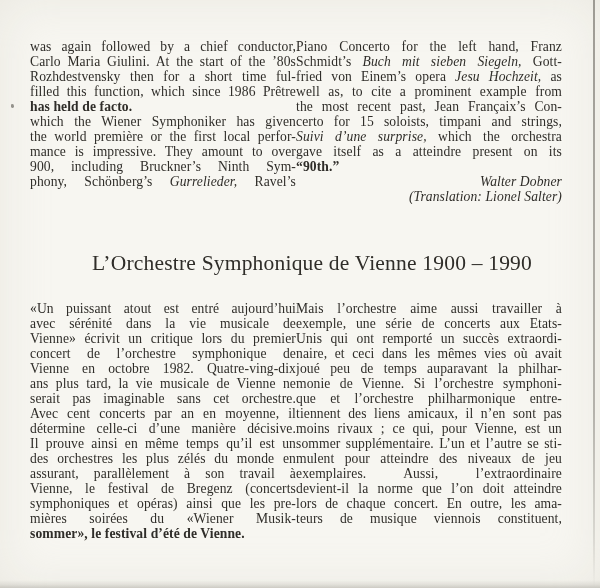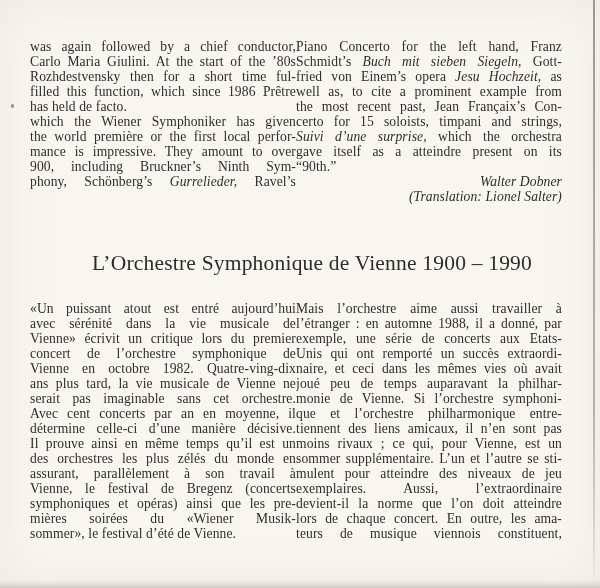--- a/index.html
+++ b/index.html
@@ -29,21 +29,21 @@
     overflow: hidden;
     font-size: 13.6px;
     line-height: 15px;
     letter-spacing: 0.1px;
   }
   .line {
     white-space: nowrap;
     text-align: justify;
     text-align-last: justify;
   }
-  .line.l { text-align: center;  text-align-last: left; }
+  .line.l { text-align: center;  text-align-last: left; font-weight: bold; }
   .line.r { text-align: right; text-align-last: right; }
   .it { font-style: italic; text-align: right; }
   .heading {
     position: absolute;
     top: 249px; left: 0; width: 600px;
     text-align: center;
     font-size: 21.5px;
     line-height: 28px;
     letter-spacing: 0.2px;
     white-space: nowrap;
@@ -128,21 +128,20 @@
           <div class="line"><span>Il prouve ainsi en même temps qu’il est un</span></div>
           <div class="line"><span>des orchestres les plus zélés du monde en</span></div>
           <div class="line"><span>assurant, parallèlement à son travail à</span></div>
           <div class="line"><span>Vienne, le festival de Bregenz (concerts</span></div>
           <div class="line"><span>symphoniques et opéras) ainsi que les pre-</span></div>
           <div class="line"><span>mières soirées du «Wiener Musik-</span></div>
           <div class="line l"><span>sommer», le festival d’été de Vienne.</span></div>
         </div>
       <div class="col">
           <div class="line"><span>Mais l’orchestre aime aussi travailler à</span></div>
-          <div class="line"><span>l’étranger : en automne 1988, il a donné, par</span></div>
           <div class="line"><span>exemple, une série de concerts aux Etats-</span></div>
           <div class="line"><span>Unis qui ont remporté un succès extraordi-</span></div>
           <div class="line"><span>naire, et ceci dans les mêmes vies où avait</span></div>
           <div class="line"><span>joué peu de temps auparavant la philhar-</span></div>
           <div class="line"><span>monie de Vienne. Si l’orchestre symphoni-</span></div>
           <div class="line"><span>que et l’orchestre philharmonique entre-</span></div>
           <div class="line"><span>tiennent des liens amicaux, il n’en sont pas</span></div>
           <div class="line"><span>moins rivaux ; ce qui, pour Vienne, est un</span></div>
           <div class="line"><span>sommer supplémentaire. L’un et l’autre se sti-</span></div>
           <div class="line"><span>mulent pour atteindre des niveaux de jeu</span></div>

